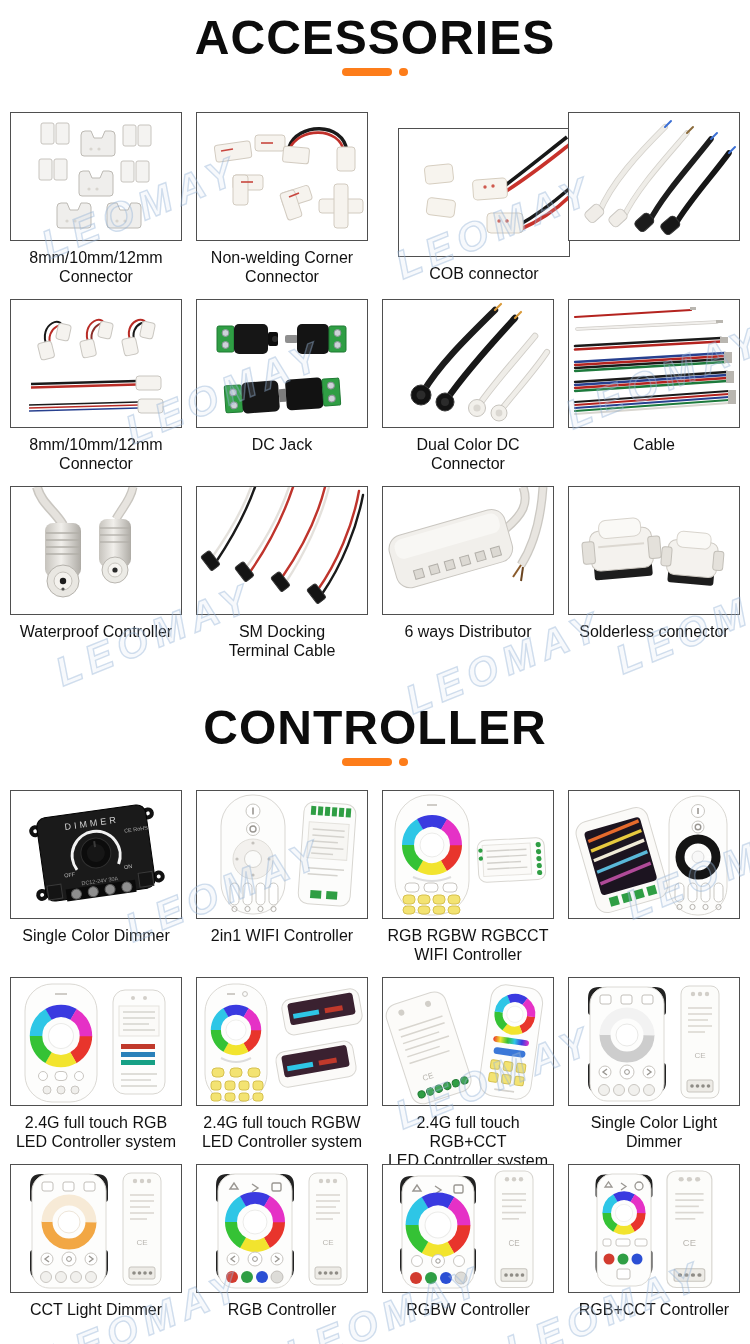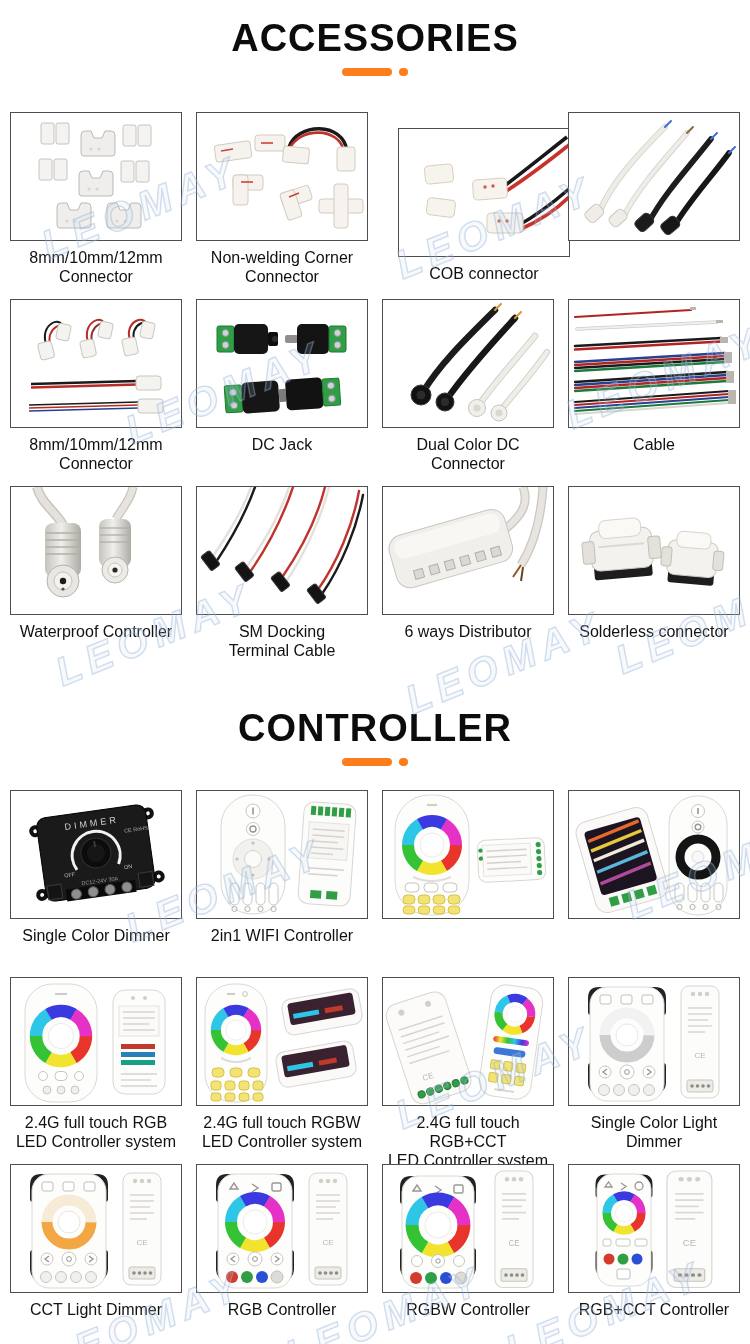--- a/index.html
+++ b/index.html
@@ -1,18 +1,18 @@
 <!DOCTYPE html>
 <html><head>
 <meta charset="utf-8">
 <style>
   html,body{margin:0;padding:0;background:#fff;}
   .page{position:relative;width:750px;height:1344px;margin:0 auto;background:#fff;
         font-family:"Liberation Sans",sans-serif;overflow:hidden;}
-  .section-title{margin:0;text-align:center;font-size:38px;line-height:44px;font-weight:700;
+  .section-title{margin:0;text-align:center;font-size:48px;line-height:44px;font-weight:700;
         color:#0c0c0c;letter-spacing:1px;}
   .t1{padding-top:16px;}
   .t2{margin-top:44px;}
   .underline{display:flex;justify-content:center;align-items:center;gap:7px;margin-top:8px;}
   .underline .bar{width:50px;height:8px;border-radius:4px;background:#fd7d1a;}
   .underline .dot{width:9px;height:8px;border-radius:4px;background:#fd7d1a;}
   .grid{display:grid;grid-template-columns:repeat(4,186px);grid-auto-rows:176px;
         justify-content:center;row-gap:11px;margin-top:36px;}
   .g2{margin-top:24px;}
   .cell{width:186px;}
@@ -588,20 +588,22 @@
                 <circle cx="156" cy="76" r="2.6"></circle>
                 <circle cx="156" cy="83" r="2.6"></circle>
               </g>
             <g fill="#2f9e44">
                 <circle cx="98" cy="58" r="2.2"></circle>
                 <circle cx="98" cy="66" r="2.2"></circle>
               </g>
           </g>
         </svg>
       </div>
+      <figcaption class="plabel">RGB RGBW RGBCCT
+WIFI Controller</figcaption>
     </figure>
 
     <figure class="cell" style="margin:0">
       <div class="imgbox">
         <svg width="170" height="127" viewBox="0 0 170 127">
           <g transform="rotate(-16 53 70)">
             <rect x="16" y="22" width="74" height="94" rx="12" fill="#fbfaf8" stroke="#d8d6d1"></rect>
             <rect x="24" y="32" width="58" height="66" rx="4" fill="#1c1420"></rect>
             <g stroke-width="3.4">
               <line x1="26" y1="42" x2="80" y2="36" stroke="#e66a2c"></line>

